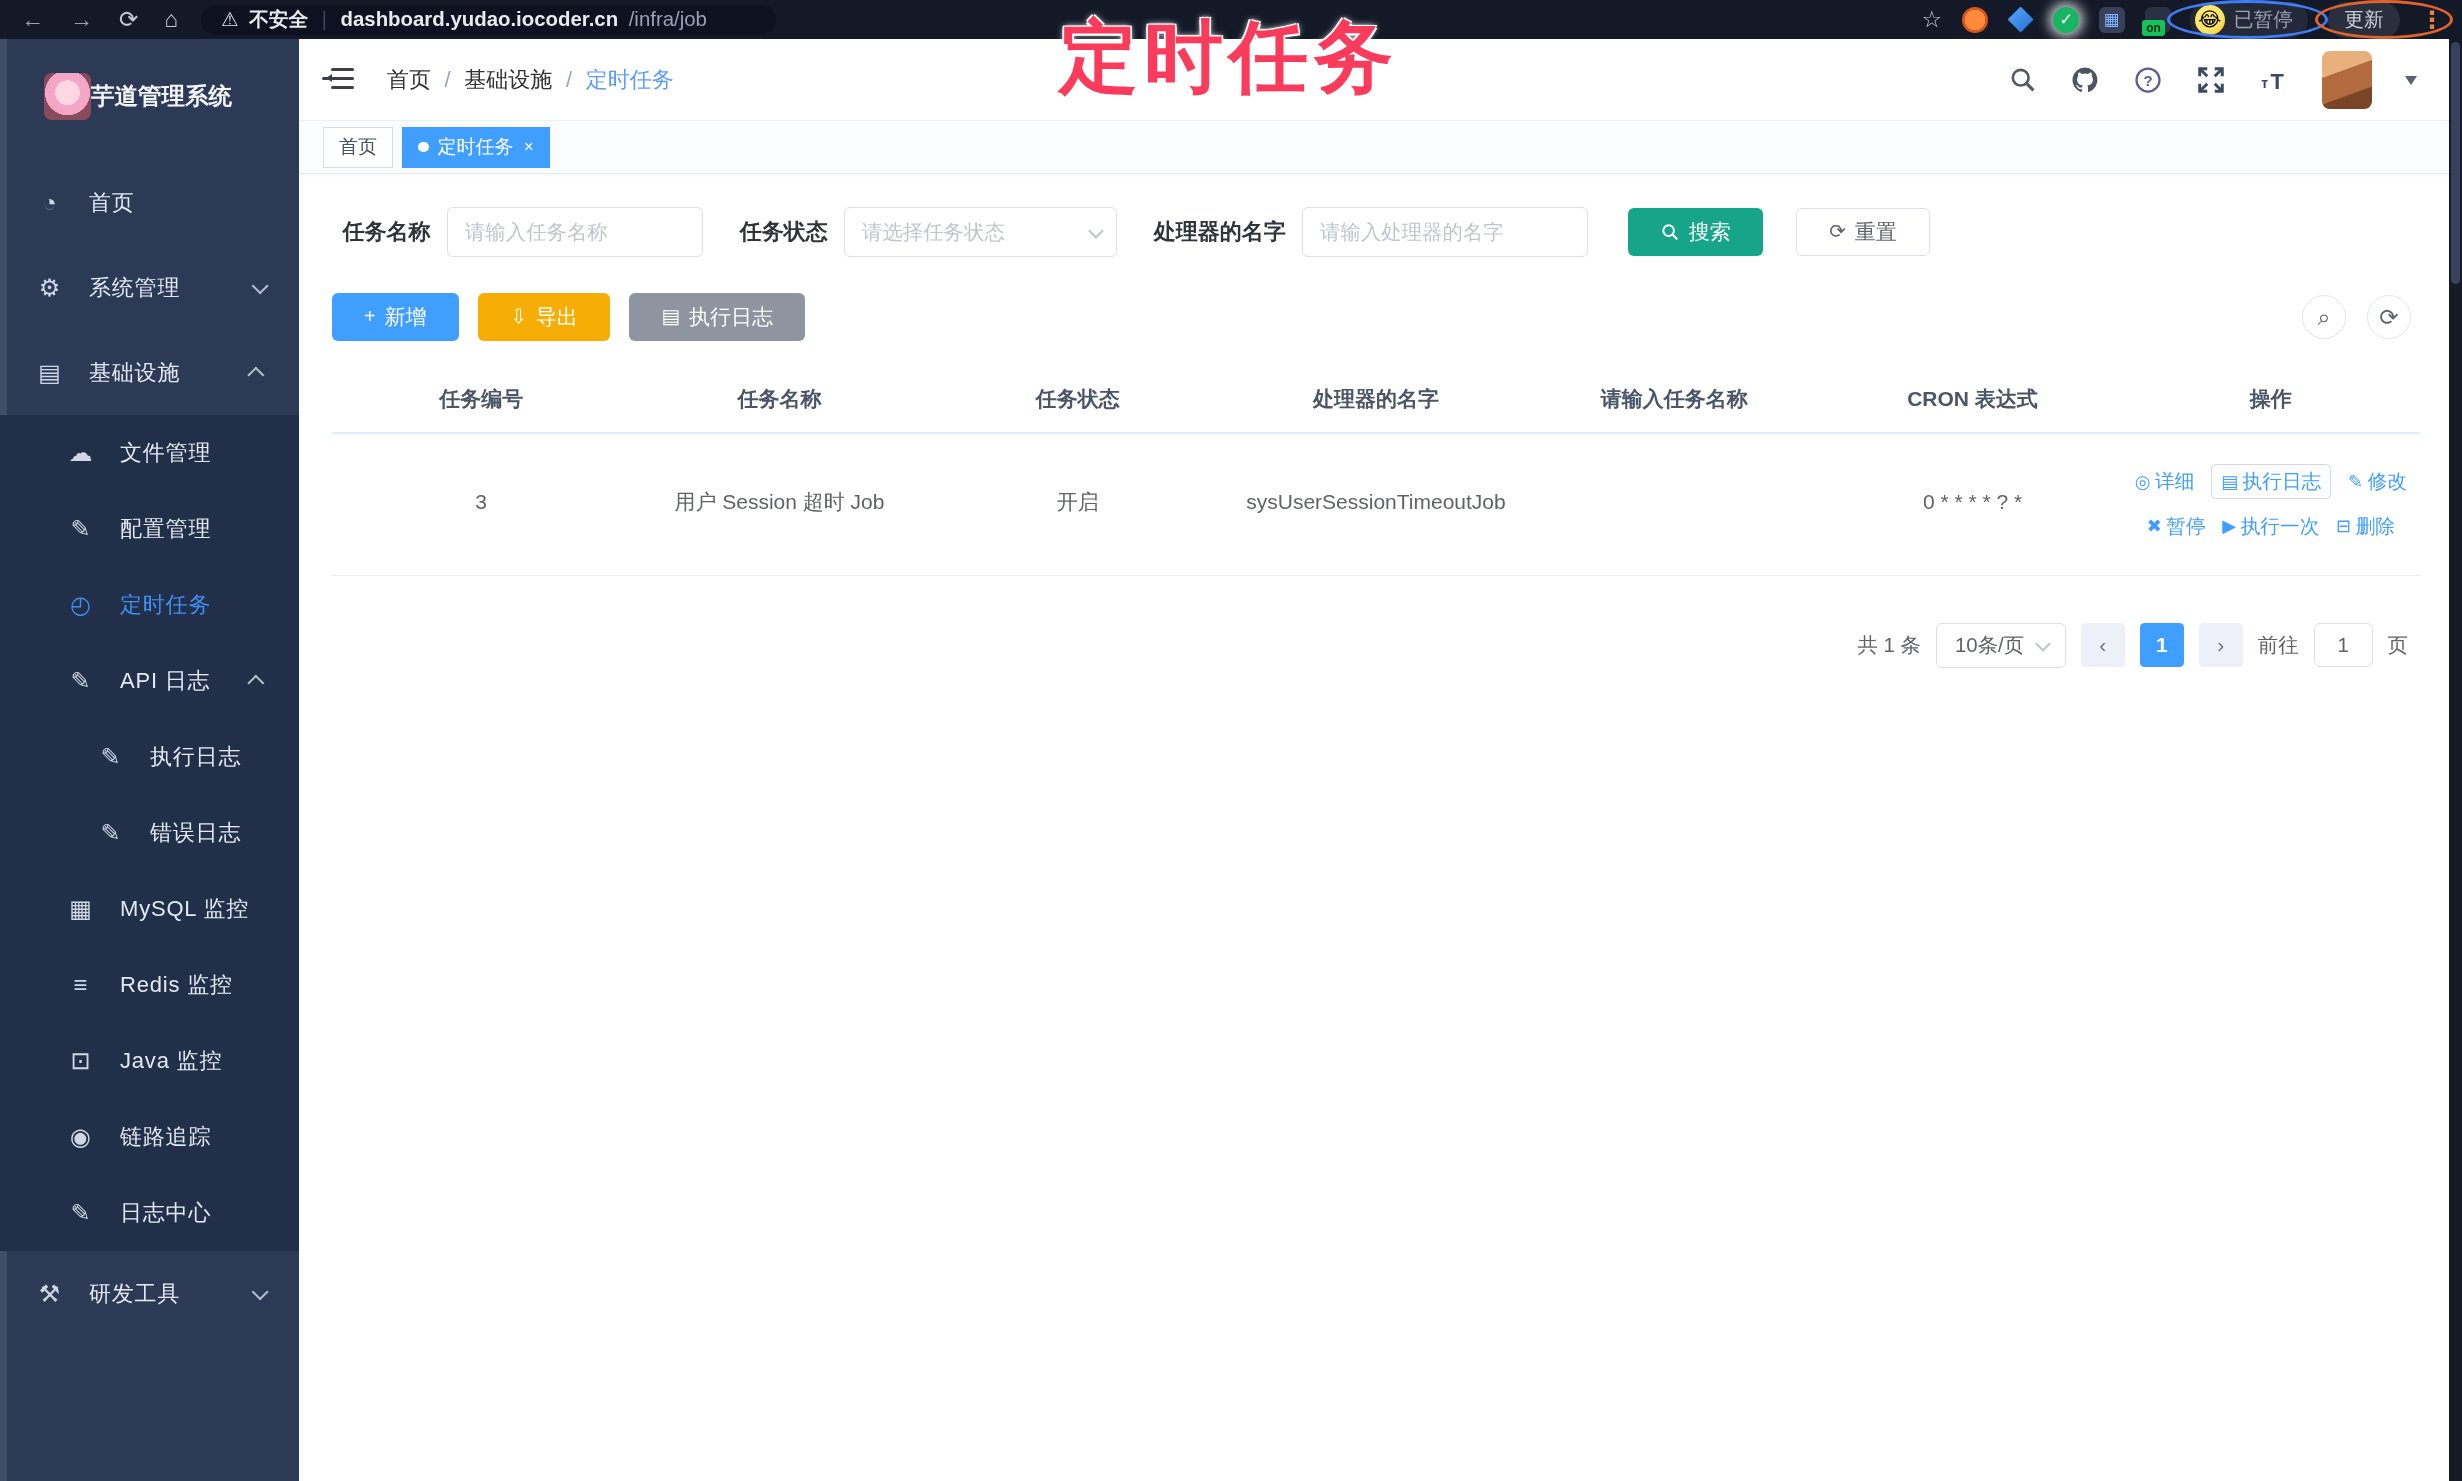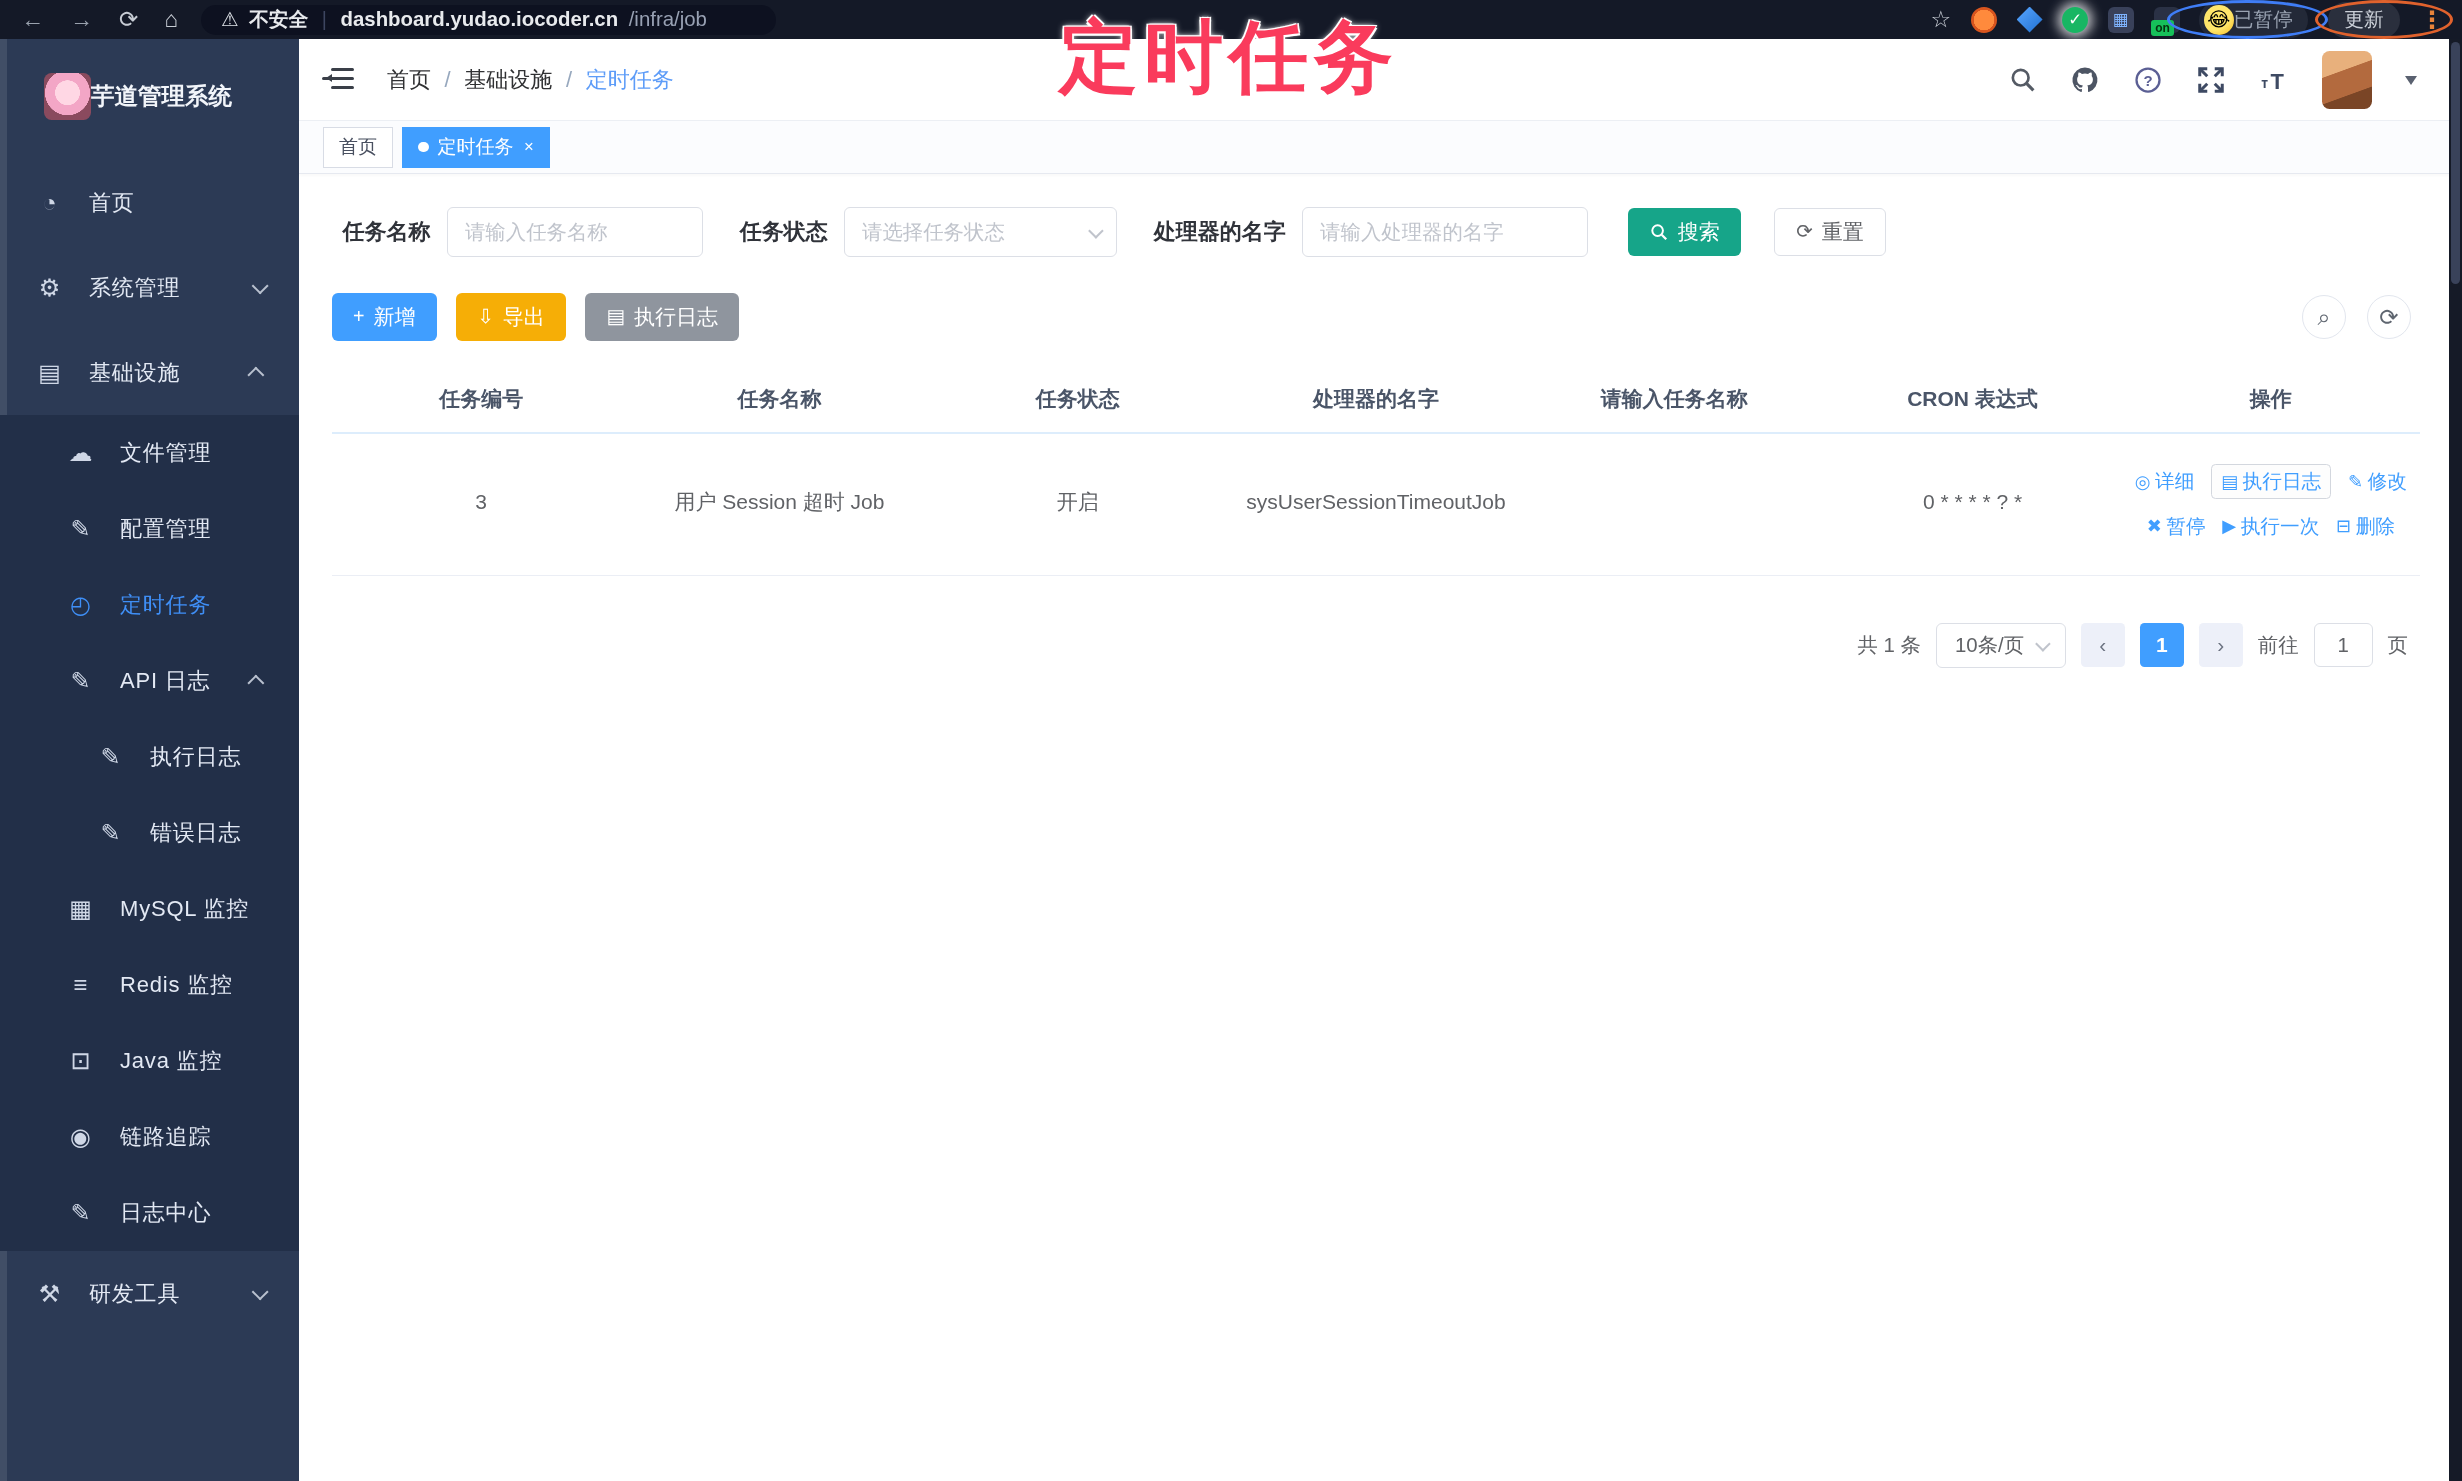--- a/index.html
+++ b/index.html
@@ -23,21 +23,21 @@
   .ext { width:26px; height:26px; border-radius:6px; display:flex; align-items:center; justify-content:center; }
   .star { color:#c9ced6; font-size:23px; }
   .ext.orange { background:radial-gradient(circle at 50% 50%, #ff8a3c 0 55%, #d8551e 56% 100%); border-radius:50%; }
   .ext.bluegem { background:linear-gradient(135deg,#58a6ff,#1f6fd0); clip-path:polygon(50% 0,100% 50%,50% 100%,0 50%); }
   .ext.greenv { background:#18b663; border-radius:50%; color:#fff; font-size:16.7px; font-weight:700;
     box-shadow:0 0 12px 4.5px rgba(255,255,255,.75); }
   .ext.puzzle { background:#39415a; color:#7fb4ff; font-size:16.7px; }
   .ext.onbadge { background:#2a3145; position:relative; }
   .ext.onbadge .on { position:absolute; left:-3px; bottom:-3px; background:#16c05a; color:#04320f;
     font-size:12px; font-weight:700; padding:0.8px 4.5px; border-radius:3px; }
-  .chip { display:flex; align-items:center; background:#232938; border-radius:19.7px; padding:3px 15px 3px 4.5px; }
+  .chip { display:flex; align-items:center; gap:9px; background:#232938; border-radius:19.7px; padding:3px 15px 3px 4.5px; }
   .face { width:30px; height:30px; border-radius:50%;
     background:radial-gradient(circle at 35% 30%, #ffe66b 0 55%, #f4b81c 100%); position:relative; }
   .face:before { content:"😂"; position:absolute; inset:0; display:flex; align-items:center; justify-content:center; font-size:19.7px; }
   .chip .ptxt { color:#9aa3b2; font-size:19.7px; }
   .updpill { background:#2a2f3d; border-radius:18px; padding:4.5px 16.7px; color:#cbd0d8; font-size:19.7px; }
   .kebab { color:#e8833a; font-size:24px; font-weight:700; }
   .ellipse-anno { position:absolute; border-radius:50%; z-index:9; pointer-events:none; }
   .ellipse-anno.blue { left:2167px; top:0px; width:161px; height:39px; border:3px solid #3f7df6; }
   .ellipse-anno.orange { left:2315px; top:0px; width:138px; height:39px; border:3px solid #e0622d; }
 
@@ -94,21 +94,21 @@
   .content { padding:33px 42px 0 33px; position:relative; }
   .filter-row { display:flex; align-items:center; gap:16.7px; }
   .flabel { font-size:22px; font-weight:700; color:#30333a; margin-left:19.7px; white-space:nowrap; }
   .flabel:first-child { margin-left:10.6px; }
   .inp { height:50px; border:0.8px solid #dcdfe6; border-radius:6px; background:#fff; display:flex;
     align-items:center; padding:0 16.7px; color:#c0c4cc; font-size:20.4px; }
   .inp.w1 { width:256px; } .inp.w2 { width:273px; justify-content:space-between; } .inp.w3 { width:286px; }
   .selchev { width:10.6px; height:10.6px; border-right:2.3px solid #c0c4cc; border-bottom:2.3px solid #c0c4cc;
     transform:rotate(45deg) translateY(-2.3px); }
   .btn { height:48px; border-radius:6px; display:flex; align-items:center; justify-content:center;
-    gap:9px; font-size:21px; cursor:pointer; padding:0 21px; white-space:nowrap; }
+    gap:9px; font-size:21px; cursor:pointer; padding:0 32px; white-space:nowrap; }
   .btn .bi { font-size:19.7px; line-height:1; }
   .btn.search { background:#16a589; color:#fff; margin-left:23px; }
   .btn.reset { background:#fff; color:#606266; border:0.8px solid #dcdfe6; margin-left:16.7px; }
   .toolbar-row { display:flex; align-items:center; gap:19.7px; margin-top:36px; }
   .btn.add { background:#409eff; color:#fff; }
   .btn.export { background:#f6ae06; color:#fff; }
   .btn.execlog { background:#8f959e; color:#fff; }
   .circle-btns { margin-left:auto; display:flex; gap:21px; margin-right:9px; }
   .cbtn { width:44px; height:44px; border-radius:50%; border:0.8px solid #e2e6ee; background:#fff;
     display:flex; align-items:center; justify-content:center; color:#5f6670; font-size:23px; cursor:pointer; }

